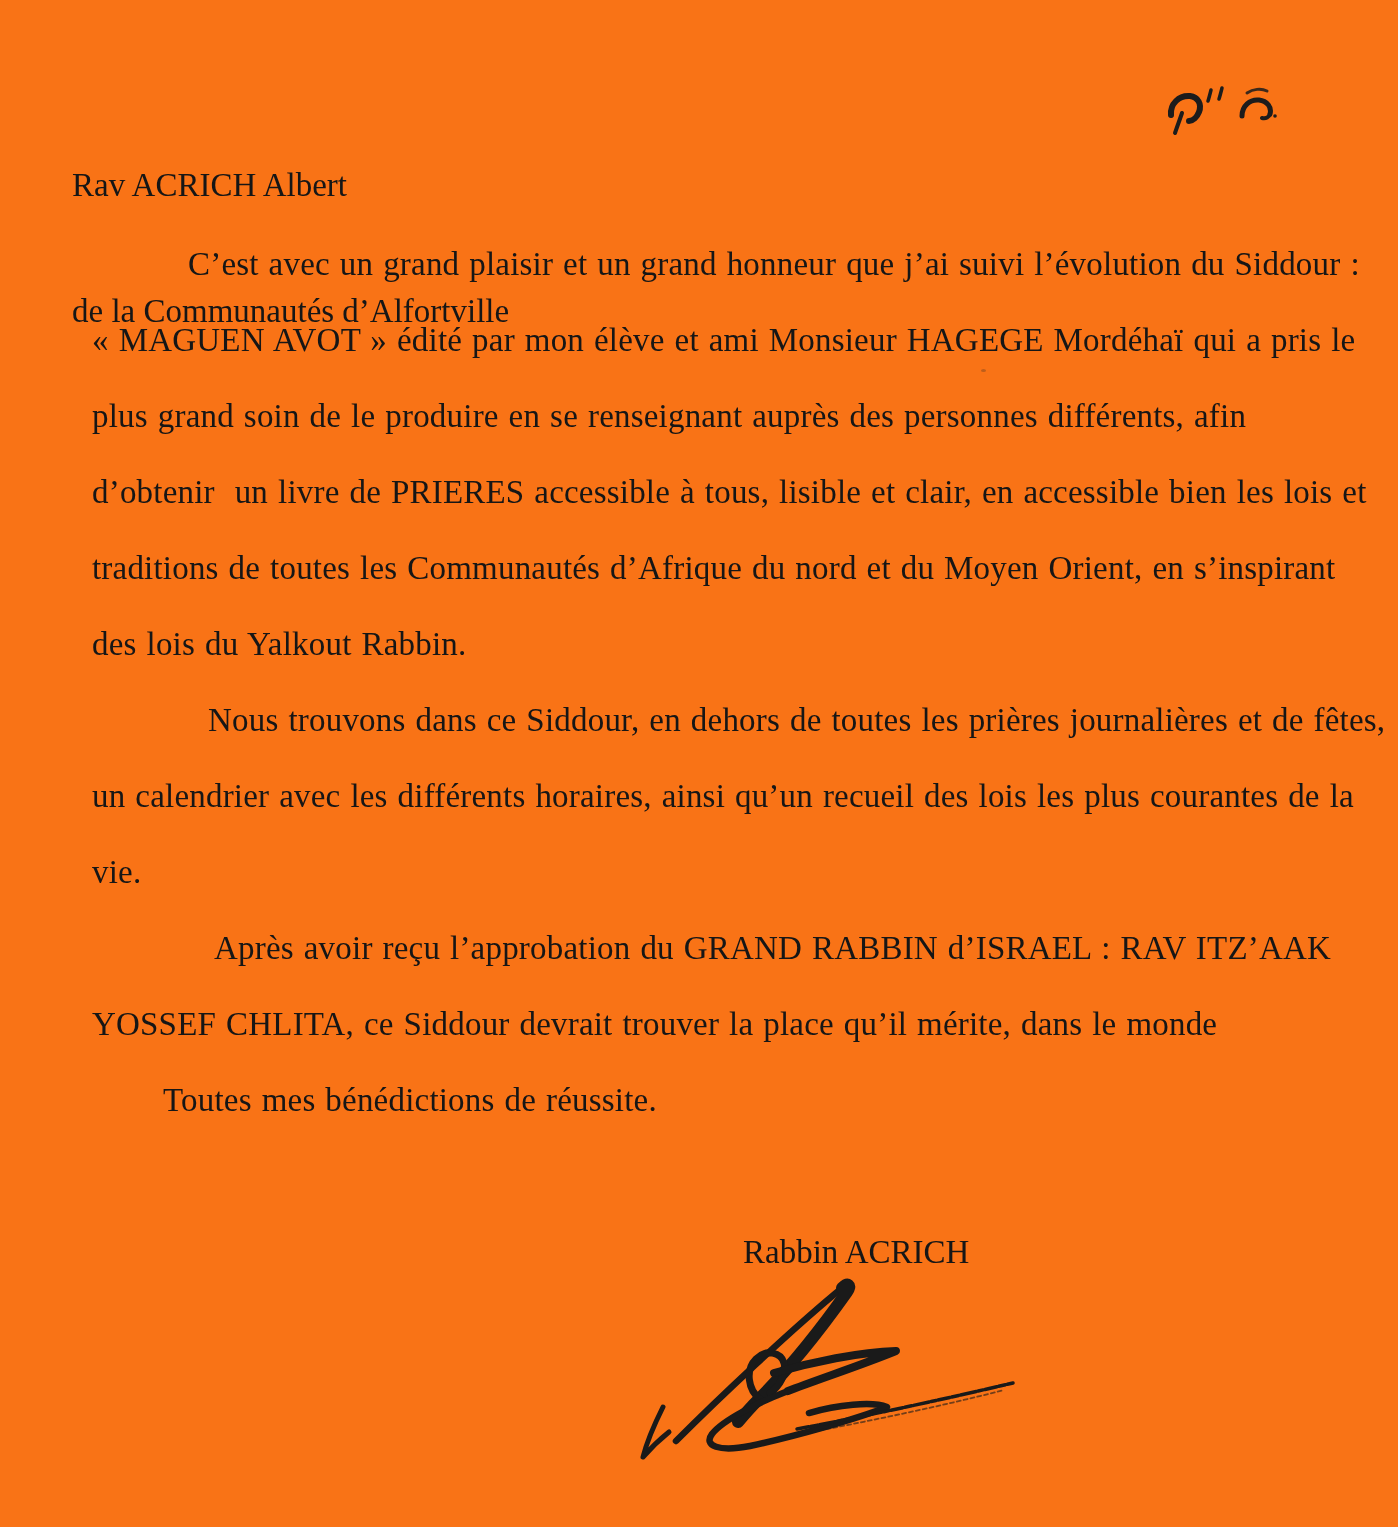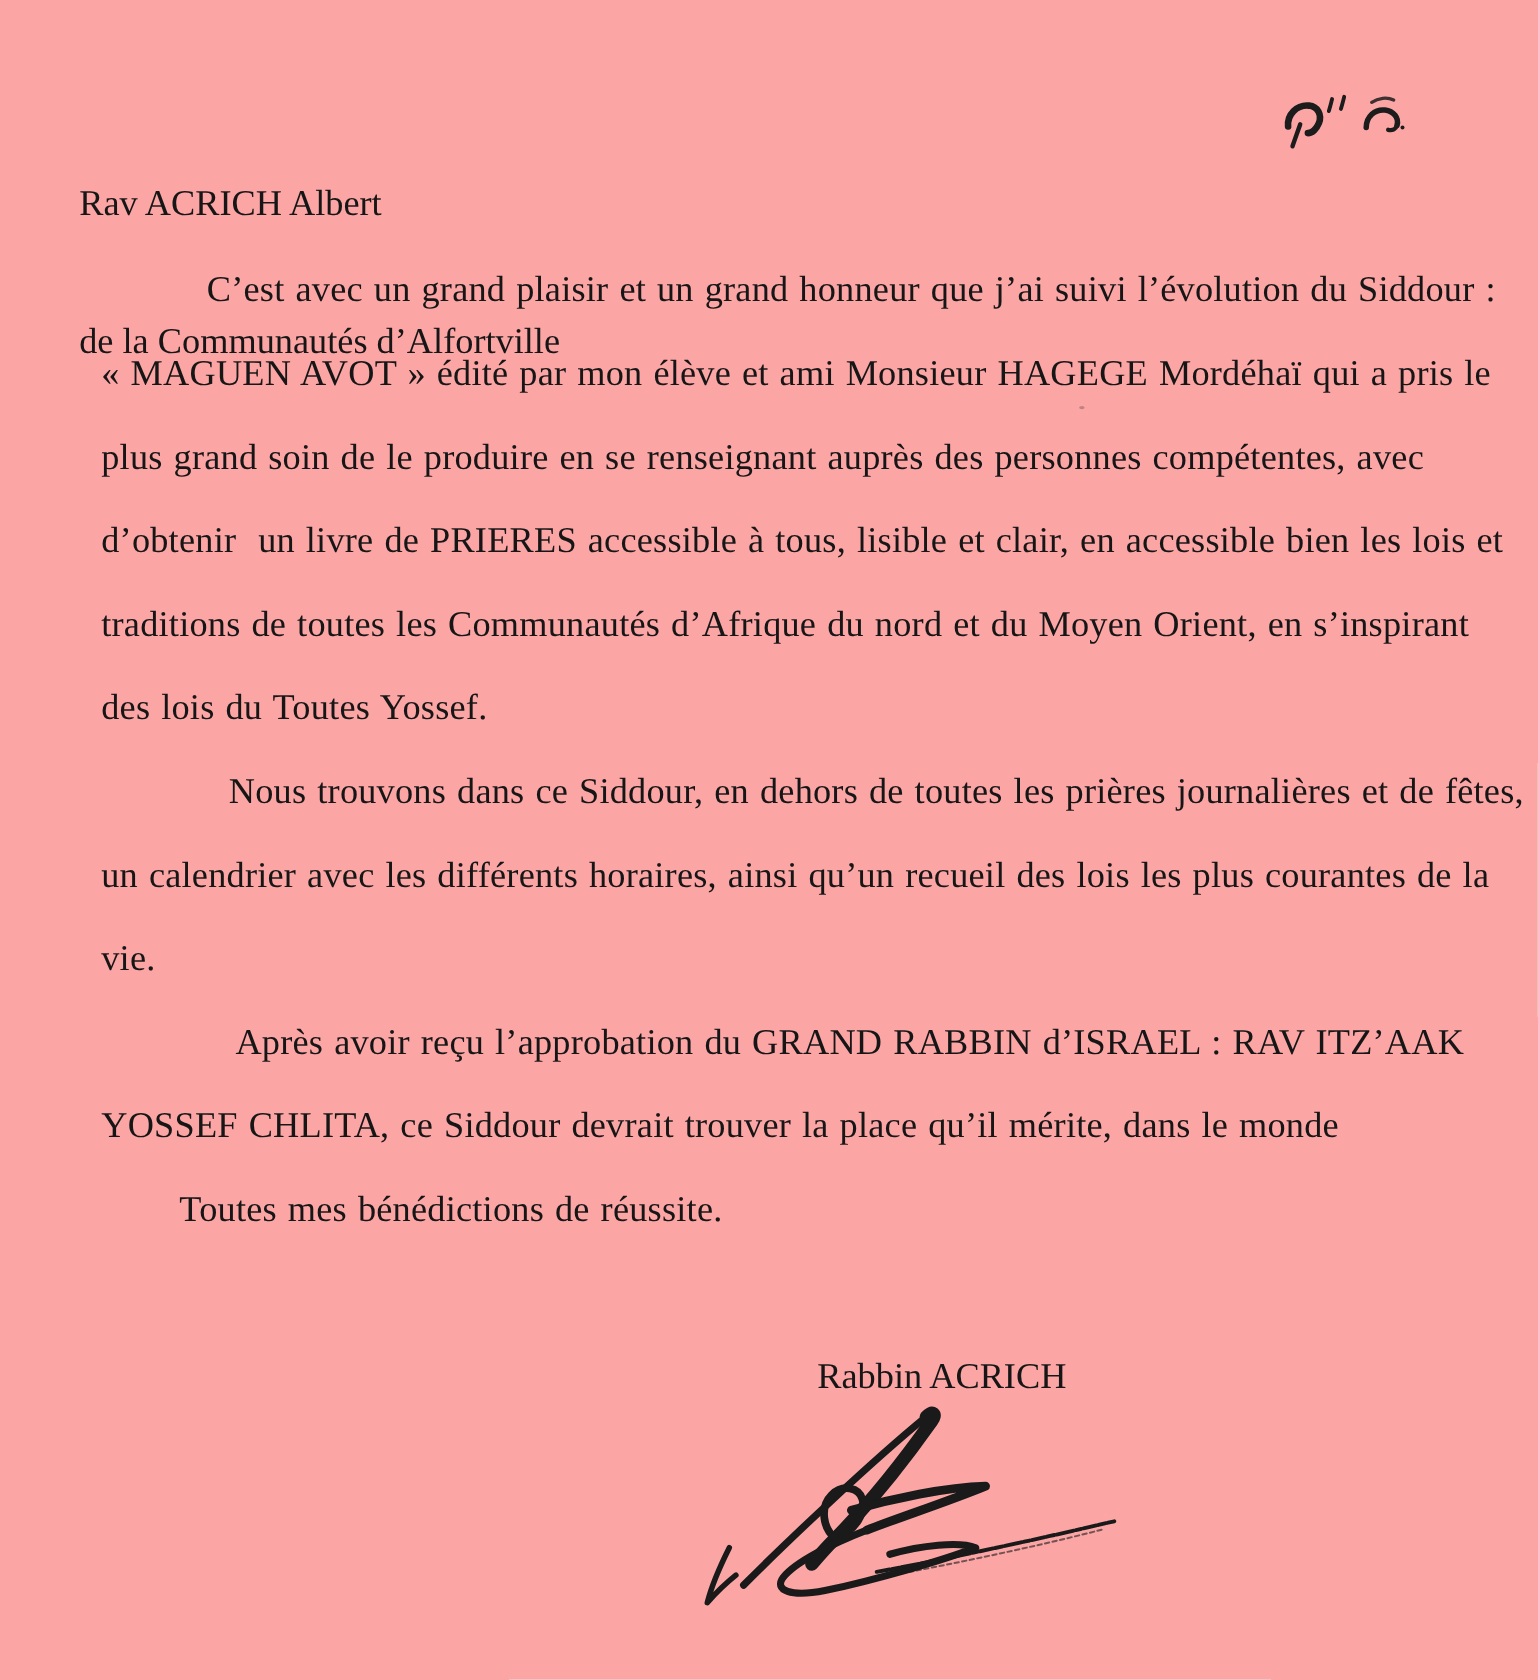--- a/index.html
+++ b/index.html
@@ -1,21 +1,21 @@
 <!DOCTYPE html>
 <html lang="fr"><head>
 <meta charset="utf-8">
 <title>Lettre - Rav ACRICH</title>
 <style>
   html, body { margin: 0; padding: 0; background: #e8e8e8; }
   .page {
     position: relative;
     width: 1398px;
     height: 1527px;
-    background: #fca5a5;
+    background: #f97316;
     overflow: hidden;
     font-family: "Liberation Serif", "DejaVu Serif", serif;
     color: #161616;
   }
   
   .sender {
     position: absolute;
     left: 72px;
     top: 80px;
     font-size: 33px;
@@ -96,24 +96,24 @@
       <path d="M1247,93 C1253,89 1261,88 1267,91" stroke-width="3" opacity="0.85"></path>
       <path d="M1242,116 C1242,106 1250,99 1259,100 C1267,101 1272,107 1270,114" stroke-width="5"></path>
       <path d="M1270,114 C1269,117 1266,119 1262,118" stroke-width="4"></path>
       <circle cx="1275" cy="116" r="1.8" fill="#1c1c1c" stroke="none"></circle>
     </svg>
   </div>
 
   <main class="letter-body">
       <div class="line" style="text-indent: 96px;">C’est avec un grand plaisir et un grand honneur que j’ai suivi l’évolution du Siddour :</div>
       <div class="line">« MAGUEN AVOT » édité par mon élève et ami Monsieur HAGEGE Mordéhaï qui a pris le</div>
-      <div class="line">plus grand soin de le produire en se renseignant auprès des personnes compétentes, avec</div>
+      <div class="line">plus grand soin de le produire en se renseignant auprès des personnes différents, afin</div>
       <div class="line">d’obtenir  un livre de PRIERES accessible à tous, lisible et clair, en accessible bien les lois et</div>
       <div class="line">traditions de toutes les Communautés d’Afrique du nord et du Moyen Orient, en s’inspirant</div>
-      <div class="line">des lois du Toutes Yossef.</div>
+      <div class="line">des lois du Yalkout Rabbin.</div>
       <div class="line" style="text-indent: 116px;">Nous trouvons dans ce Siddour, en dehors de toutes les prières journalières et de fêtes,</div>
       <div class="line">un calendrier avec les différents horaires, ainsi qu’un recueil des lois les plus courantes de la</div>
       <div class="line">vie.</div>
       <div class="line" style="text-indent: 122px;">Après avoir reçu l’approbation du GRAND RABBIN d’ISRAEL : RAV ITZ’AAK</div>
       <div class="line">YOSSEF CHLITA, ce Siddour devrait trouver la place qu’il mérite, dans le monde</div>
       <div class="line" style="text-indent: 71px;">Toutes mes bénédictions de réussite.</div>
     </main>
 
   <div class="closing-name">Rabbin ACRICH</div>
 

